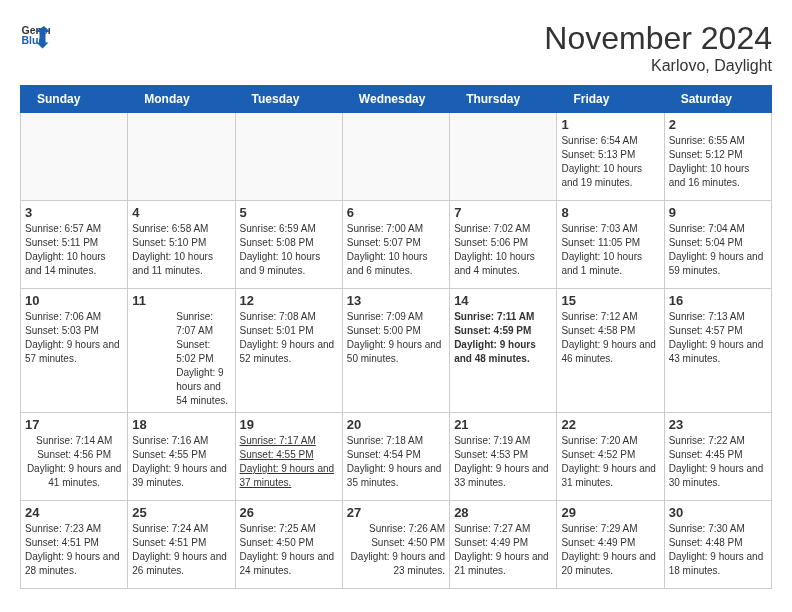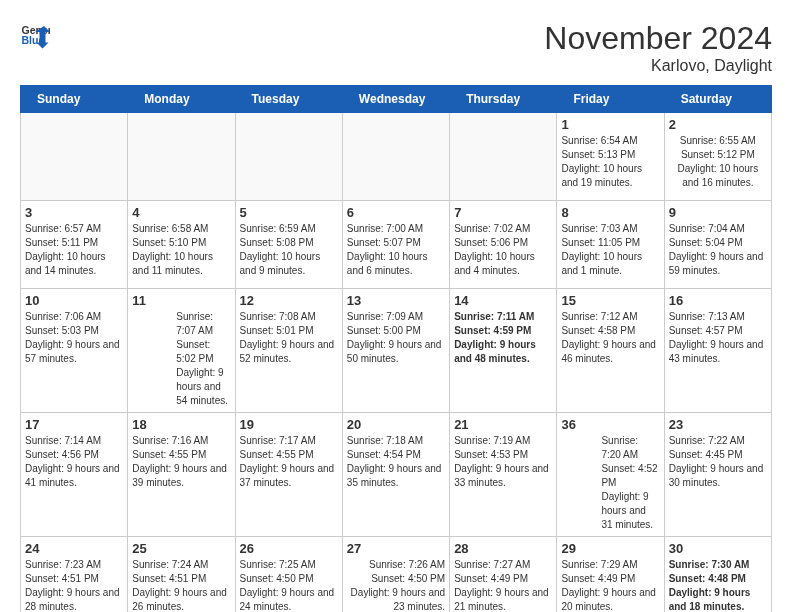--- a/index.html
+++ b/index.html
@@ -114,21 +114,21 @@
         <td class="empty"></td>
         <td class="empty"></td>
         <td>
           <div class="day-num">1</div>
           <div class="day-info" style="white-space: pre-line;">Sunrise: 6:54 AM
 Sunset: 5:13 PM
 Daylight: 10 hours and 19 minutes.</div>
         </td>
         <td>
           <div class="day-num">2</div>
-          <div class="day-info" style="white-space: pre-line; text-align: center;">Sunrise: 6:55 AM
+          <div class="day-info" style="white-space: pre-line;">Sunrise: 6:55 AM
 Sunset: 5:12 PM
 Daylight: 10 hours and 16 minutes.</div>
         </td>
       </tr>
       <tr class="week-row">
         <td>
           <div class="day-num">3</div>
           <div class="day-info" style="white-space: pre-line;">Sunrise: 6:57 AM
 Sunset: 5:11 PM
 Daylight: 10 hours and 14 minutes.</div>
@@ -210,51 +210,51 @@
         <td>
           <div class="day-num">16</div>
           <div class="day-info" style="white-space: pre-line;">Sunrise: 7:13 AM
 Sunset: 4:57 PM
 Daylight: 9 hours and 43 minutes.</div>
         </td>
       </tr>
       <tr class="week-row">
         <td>
           <div class="day-num">17</div>
-          <div class="day-info" style="white-space: pre-line;">Sunrise: 7:14 AM
+          <div class="day-info" style="white-space: pre-line; text-align: center;">Sunrise: 7:14 AM
 Sunset: 4:56 PM
 Daylight: 9 hours and 41 minutes.</div>
         </td>
         <td>
           <div class="day-num">18</div>
           <div class="day-info" style="white-space: pre-line;">Sunrise: 7:16 AM
 Sunset: 4:55 PM
 Daylight: 9 hours and 39 minutes.</div>
         </td>
         <td>
           <div class="day-num">19</div>
-          <div class="day-info" style="white-space: pre-line;">Sunrise: 7:17 AM
+          <div class="day-info" style="white-space: pre-line; text-decoration: underline;">Sunrise: 7:17 AM
 Sunset: 4:55 PM
 Daylight: 9 hours and 37 minutes.</div>
         </td>
         <td>
           <div class="day-num">20</div>
           <div class="day-info" style="white-space: pre-line;">Sunrise: 7:18 AM
 Sunset: 4:54 PM
 Daylight: 9 hours and 35 minutes.</div>
         </td>
         <td>
           <div class="day-num">21</div>
           <div class="day-info" style="white-space: pre-line;">Sunrise: 7:19 AM
 Sunset: 4:53 PM
 Daylight: 9 hours and 33 minutes.</div>
         </td>
         <td>
-          <div class="day-num">36</div>
-          <div class="day-info" style="white-space: pre-line; margin-left: 40px;">Sunrise: 7:20 AM
+          <div class="day-num">22</div>
+          <div class="day-info" style="white-space: pre-line;">Sunrise: 7:20 AM
 Sunset: 4:52 PM
 Daylight: 9 hours and 31 minutes.</div>
         </td>
         <td>
           <div class="day-num">23</div>
           <div class="day-info" style="white-space: pre-line;">Sunrise: 7:22 AM
 Sunset: 4:45 PM
 Daylight: 9 hours and 30 minutes.</div>
         </td>
       </tr>
@@ -290,19 +290,19 @@
 Daylight: 9 hours and 21 minutes.</div>
         </td>
         <td>
           <div class="day-num">29</div>
           <div class="day-info" style="white-space: pre-line;">Sunrise: 7:29 AM
 Sunset: 4:49 PM
 Daylight: 9 hours and 20 minutes.</div>
         </td>
         <td>
           <div class="day-num">30</div>
-          <div class="day-info" style="white-space: pre-line; font-weight: bold;">Sunrise: 7:30 AM
+          <div class="day-info" style="white-space: pre-line;">Sunrise: 7:30 AM
 Sunset: 4:48 PM
 Daylight: 9 hours and 18 minutes.</div>
         </td>
       </tr>
     </tbody>
 </table>
 
 </body></html>

